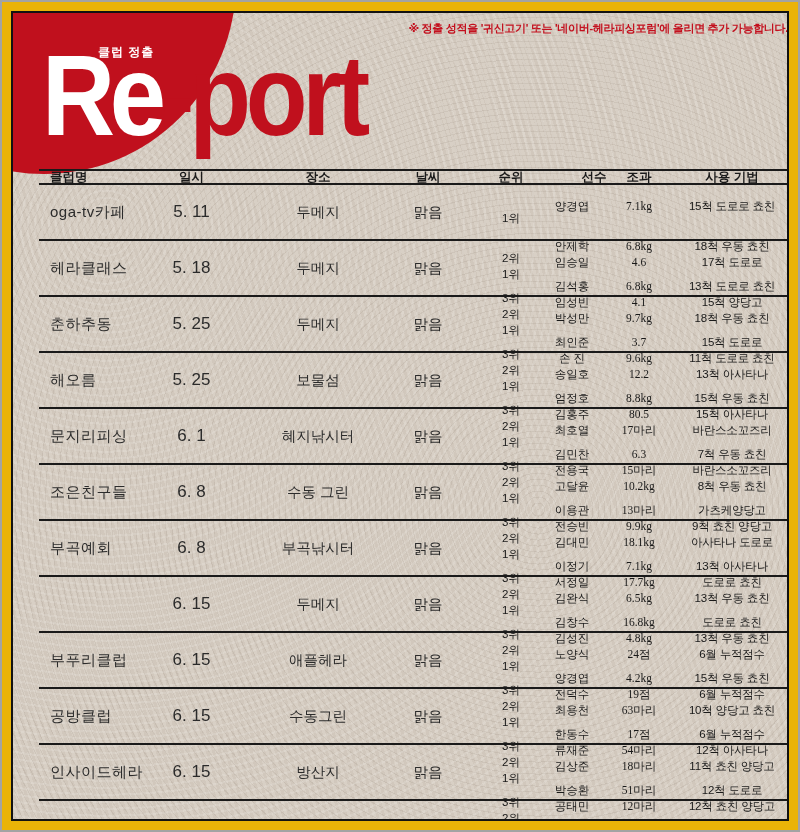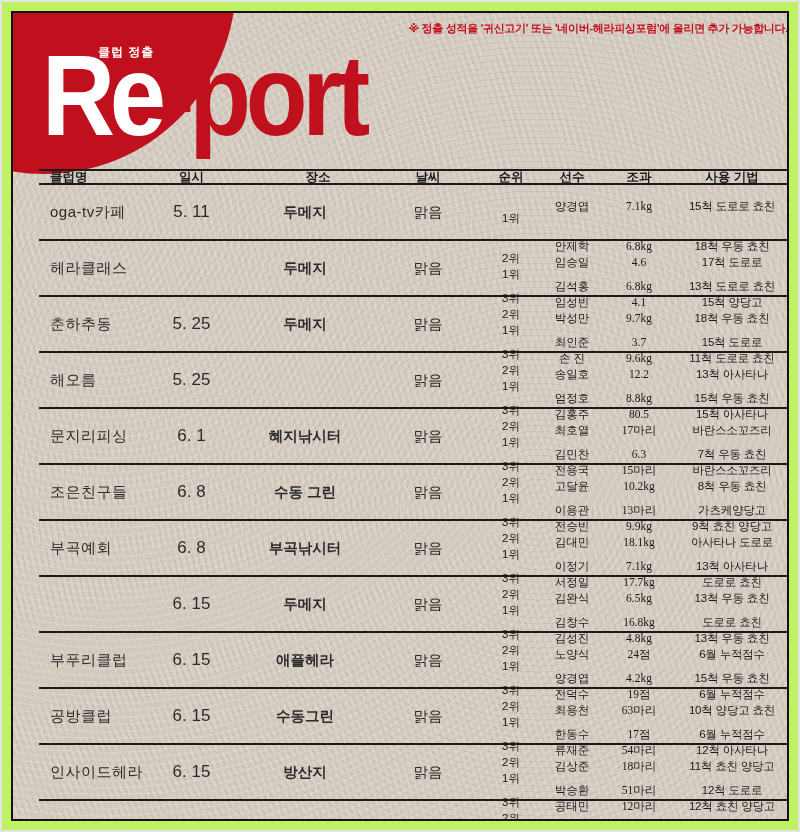--- a/index.html
+++ b/index.html
@@ -2,21 +2,21 @@
 <html><head>
 <meta charset="utf-8">
 <style>
   html,body{margin:0;padding:0;}
   body{
     width:800px;height:832px;position:relative;overflow:hidden;
     font-family:"Liberation Sans","DejaVu Sans",sans-serif;
     background:#000;
   }
   .frame{
-    position:absolute;inset:0;background:#bef264;border:2px solid #e5e5e5;box-sizing:border-box;
+    position:absolute;inset:0;background:#eab308;border:2px solid #a3a3a3;box-sizing:border-box;
   }
   .page{
     position:absolute;inset:9px;border:2px solid #121212;box-sizing:border-box;
     background:#d6cdc2;overflow:hidden;
   }
   .canvas{
     position:absolute;left:-11px;top:-11px;width:800px;height:832px;
     background-color:#d6cdc2;
     background-image:
       repeating-radial-gradient(circle at 13% 27%, rgba(255,255,255,.12) 0 2px, transparent 2px 7px),
@@ -51,28 +51,28 @@
     position:relative;height:12px;padding:0;
     border-top:2px solid #1a1a1a;border-bottom:2px solid #1a1a1a;
     font-weight:bold;font-size:12.5px;line-height:12px;
   }
   .thead span{position:absolute;top:0;height:12px;line-height:13px;text-align:center;}
   .h-club{left:11px;width:160px;text-align:left !important;}
   .h-date{left:110px;width:85px;}
   .h-place{left:225px;width:108px;}
   .h-weather{left:349px;width:80px;}
   .h-rank{left:444px;width:56px;}
-  .h-player{left:500px;width:66px;}
+  .h-player{left:500px;width:66px;padding-left:22px;}
   .h-catch{left:566px;width:68px;}
   .h-method{left:634px;right:0;}
   .club{position:relative;height:54px;border-bottom:2px solid #1a1a1a;}
   .c{position:absolute;top:0;height:54px;display:flex;align-items:center;justify-content:center;color:#2b2b2b;}
   .c.name{left:11px;width:170px;justify-content:flex-start;font-size:15px;letter-spacing:.5px;}
   .c.date{left:110px;width:85px;font-size:17px;}
-  .c.place{left:212px;width:108px;font-size:14.5px;font-weight:bold;}
+  .c.place{left:225px;width:108px;font-size:14.5px;}
   .c.weather{left:349px;width:80px;font-size:14.5px;}
   .results{
     position:absolute;left:444px;right:0;top:1px;bottom:1px;
     display:flex;flex-direction:column;justify-content:space-around;
   }
   .rrow{display:flex;align-items:center;font-size:11.5px;color:#191919;}
   .rank{width:56px;text-align:center;margin-top:25px;}
   .player{width:66px;text-align:center;}
   .catch{width:68px;text-align:center;font-family:Liberation Serif, serif;}
   .method{flex:1;text-align:center;letter-spacing:-0.2px;}
@@ -124,20 +124,21 @@
                   <span class="rank">3위</span>
                   <span class="player">김석홍</span>
                   <span class="catch">6.8kg</span>
                   <span class="method">13척 도로로 쵸친</span>
                 </div>
               </div>
   </div>
 
   <div class="club">
     <span class="c name">헤라클래스</span>
+    <span class="c date">5. 18</span>
     <span class="c place">두메지</span>
     <span class="c weather">맑음</span>
     <div class="results">
                 <div class="rrow">
                   <span class="rank">1위</span>
                   <span class="player">임승일</span>
                   <span class="catch">4.6</span>
                   <span class="method">17척 도로로</span>
                 </div>
                 <div class="rrow">
@@ -178,20 +179,21 @@
                   <span class="player">엄정호</span>
                   <span class="catch">8.8kg</span>
                   <span class="method">15척 우동 쵸친</span>
                 </div>
               </div>
   </div>
 
   <div class="club">
     <span class="c name">해오름</span>
     <span class="c date">5. 25</span>
+    <span class="c place">보물섬</span>
     <span class="c weather">맑음</span>
     <div class="results">
                 <div class="rrow">
                   <span class="rank">1위</span>
                   <span class="player">송일호</span>
                   <span class="catch">12.2</span>
                   <span class="method">13척 아사타나</span>
                 </div>
                 <div class="rrow">
                   <span class="rank">2위</span>

